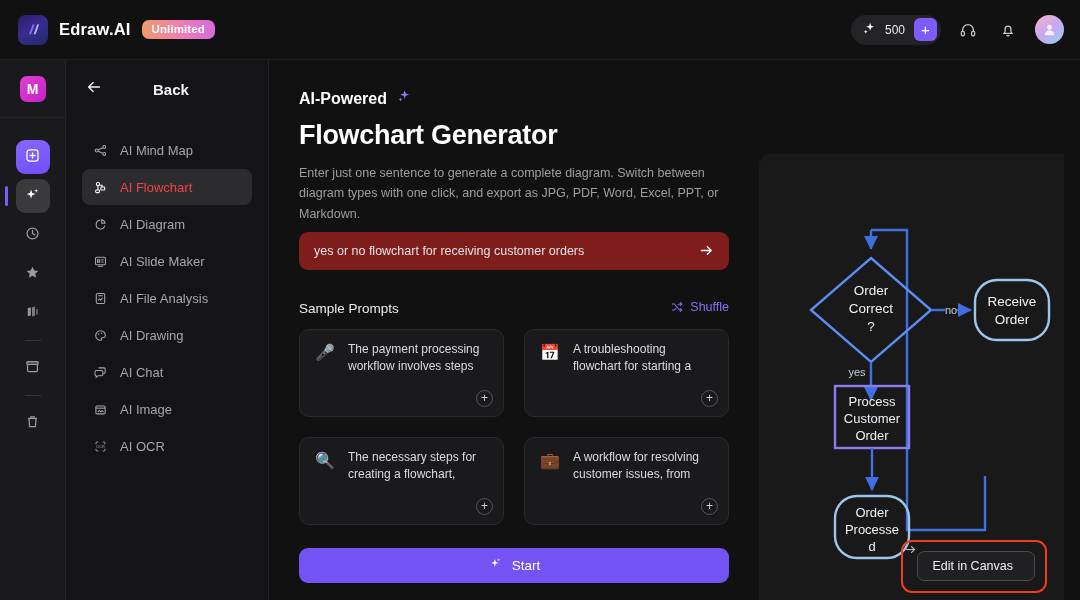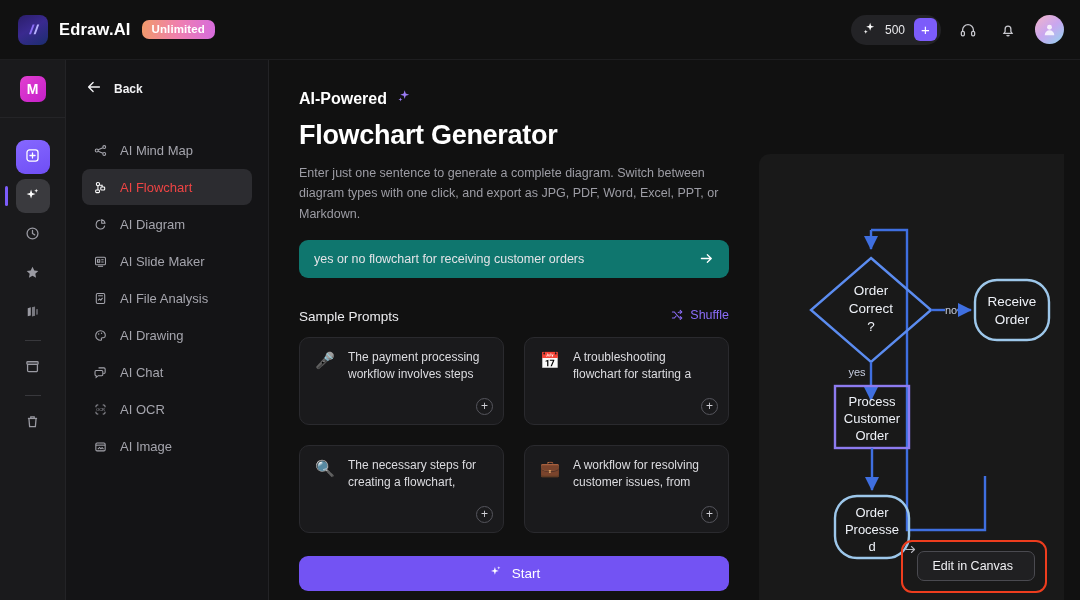--- a/index.html
+++ b/index.html
@@ -94,21 +94,21 @@
   
   .nav {
     width: 203px; flex: 0 0 203px; background: #141416;
     border-right: 1px solid #232326;
     padding: 0 16px;
   }
   .back-row {
     display: flex; align-items: center; gap: 11px;
     height: 58px; padding-left: 3px;
   }
-  .back-label { font-size: 12px; font-weight: bold; color: #f2f2f4; }
+  .back-label { font-size: 15px; font-weight: bold; color: #f2f2f4; margin-left: 39px; }
   .nav-list { margin-top: 14px; display: flex; flex-direction: column; gap: 1px; }
   .nav-item {
     display: flex; align-items: center; gap: 11px;
     height: 36px; border-radius: 8px; padding: 0 10px;
     color: #a5a5ad; font-size: 13px;
   }
   .nav-item .ni-icon { display: flex; align-items: center; justify-content: center; width: 17px; flex: 0 0 17px; }
   .nav-item.active { background: #2c2c30; color: #ef4444; }
   .nav-item.active .ni-icon { color: #ffffff; }
 
@@ -124,22 +124,22 @@
   }
   .title {
     font-size: 27px; font-weight: bold; color: #ffffff;
     margin-top: 11px; letter-spacing: -.3px;
   }
   .subtitle {
     margin-top: 12px; font-size: 12.5px; line-height: 1.62;
     color: #9d9da5; max-width: 434px;
   }
   .prompt-box {
-    margin-top: 16px; height: 38px; border-radius: 9px;
-    background: #0f766e;
+    margin-top: 8px; height: 38px; border-radius: 9px;
+    background: #7f1d1d;
     display: flex; align-items: center; padding: 0 14px 0 15px;
     width: 430px;
     gap: 44px;
   }
   .prompt-text { flex: 1 1 auto; font-size: 12.5px; color: #e3e3e7; }
   .arrow-btn { color: #ffffff; display: flex; align-items: center; }
 
   .sp-head {
     margin-top: 30px; width: 430px;
     display: flex; align-items: center; justify-content: space-between;
@@ -414,37 +414,37 @@
             <svg width="15" height="15" viewBox="0 0 20 20" fill="none" stroke="currentColor" stroke-width="1.4">
               <path d="M7.4 3.8 h7.2 a1.6 1.6 0 0 1 1.6 1.6 v4.2 a1.6 1.6 0 0 1-1.6 1.6 h-.8"></path>
               <path d="M4.2 7.4 h7.4 a1.5 1.5 0 0 1 1.5 1.5 v3.8 a1.5 1.5 0 0 1-1.5 1.5 H7 l-2.8 2.2 v-2.2 a1.5 1.5 0 0 1-1.5-1.5 V8.9 a1.5 1.5 0 0 1 1.5-1.5 Z"></path>
             </svg>
           </span>
           <span>AI Chat</span>
         </div>
 
         <div class="nav-item">
           <span class="ni-icon">
+            <svg width="15" height="15" viewBox="0 0 20 20" fill="none" stroke="currentColor" stroke-width="1.4">
+              <rect x="3.8" y="5.4" width="12.4" height="10.4" rx="1.6"></rect>
+              <path d="M3.8 8.2 h12.4"></path>
+              <path d="M6.4 13.6 l2.4-2.4 1.8 1.8 1.6-1.4 1.8 2"></path>
+            </svg>
+          </span>
+          <span>AI Image</span>
+        </div>
+
+        <div class="nav-item">
+          <span class="ni-icon">
             <svg width="15" height="15" viewBox="0 0 20 20" fill="none" stroke="currentColor" stroke-width="1.3">
               <path d="M4 7 V5.4 a1.4 1.4 0 0 1 1.4-1.4 H7 M13 4 h1.6 A1.4 1.4 0 0 1 16 5.4 V7 M16 13 v1.6 a1.4 1.4 0 0 1-1.4 1.4 H13 M7 16 H5.4 A1.4 1.4 0 0 1 4 14.6 V13"></path>
               <text x="10" y="11.9" font-size="5.2" fill="currentColor" stroke="none" text-anchor="middle" font-family="Liberation Sans, sans-serif">OCR</text>
             </svg>
           </span>
           <span>AI OCR</span>
-        </div>
-
-        <div class="nav-item">
-          <span class="ni-icon">
-            <svg width="15" height="15" viewBox="0 0 20 20" fill="none" stroke="currentColor" stroke-width="1.4">
-              <rect x="3.8" y="5.4" width="12.4" height="10.4" rx="1.6"></rect>
-              <path d="M3.8 8.2 h12.4"></path>
-              <path d="M6.4 13.6 l2.4-2.4 1.8 1.8 1.6-1.4 1.8 2"></path>
-            </svg>
-          </span>
-          <span>AI Image</span>
         </div>
 
       </div>
     </div>
 
     <div class="main">
 
       <div class="content-col">
         <div class="eyebrow">
           <span>AI-Powered</span>

